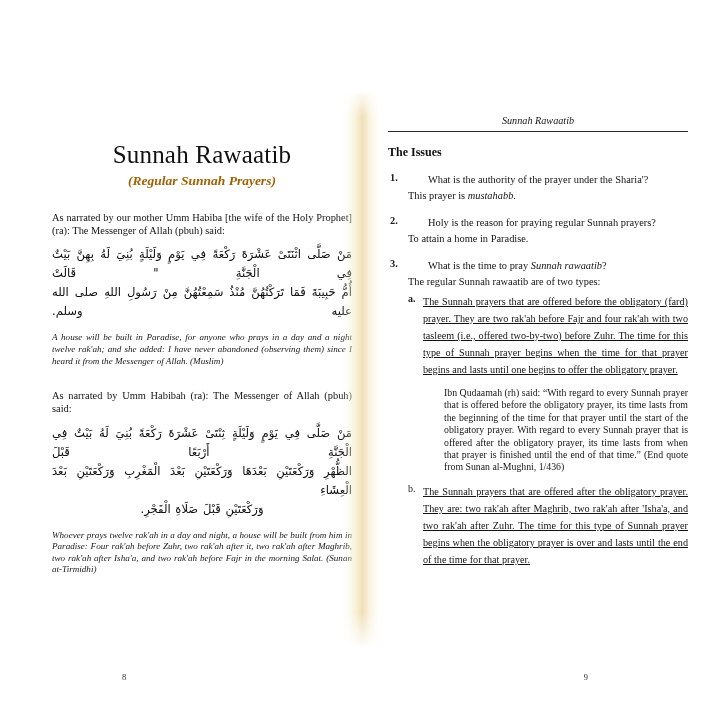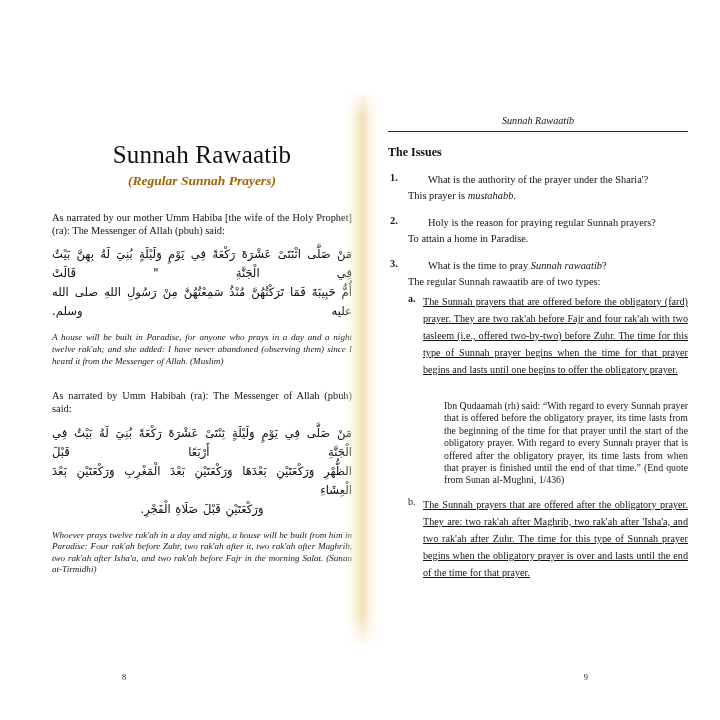--- a/index.html
+++ b/index.html
@@ -200,21 +200,21 @@
   }
   ol.subitems > li .subnum.bold { font-weight: bold; }
   .sub-body {
     font-size: 10.2px;
     line-height: 17px;
     text-align: justify;
     color: #131313;
     text-decoration: underline;
   }
   .quote {
-    margin: 22px 0 9px 21px;
+    margin: 9px 0 9px 21px;
     font-size: 9.8px;
     line-height: 12.4px;
     text-align: justify;
     color: #151515;
   }
 </style>
 </head>
 <body>
 
 <div id="stage">

